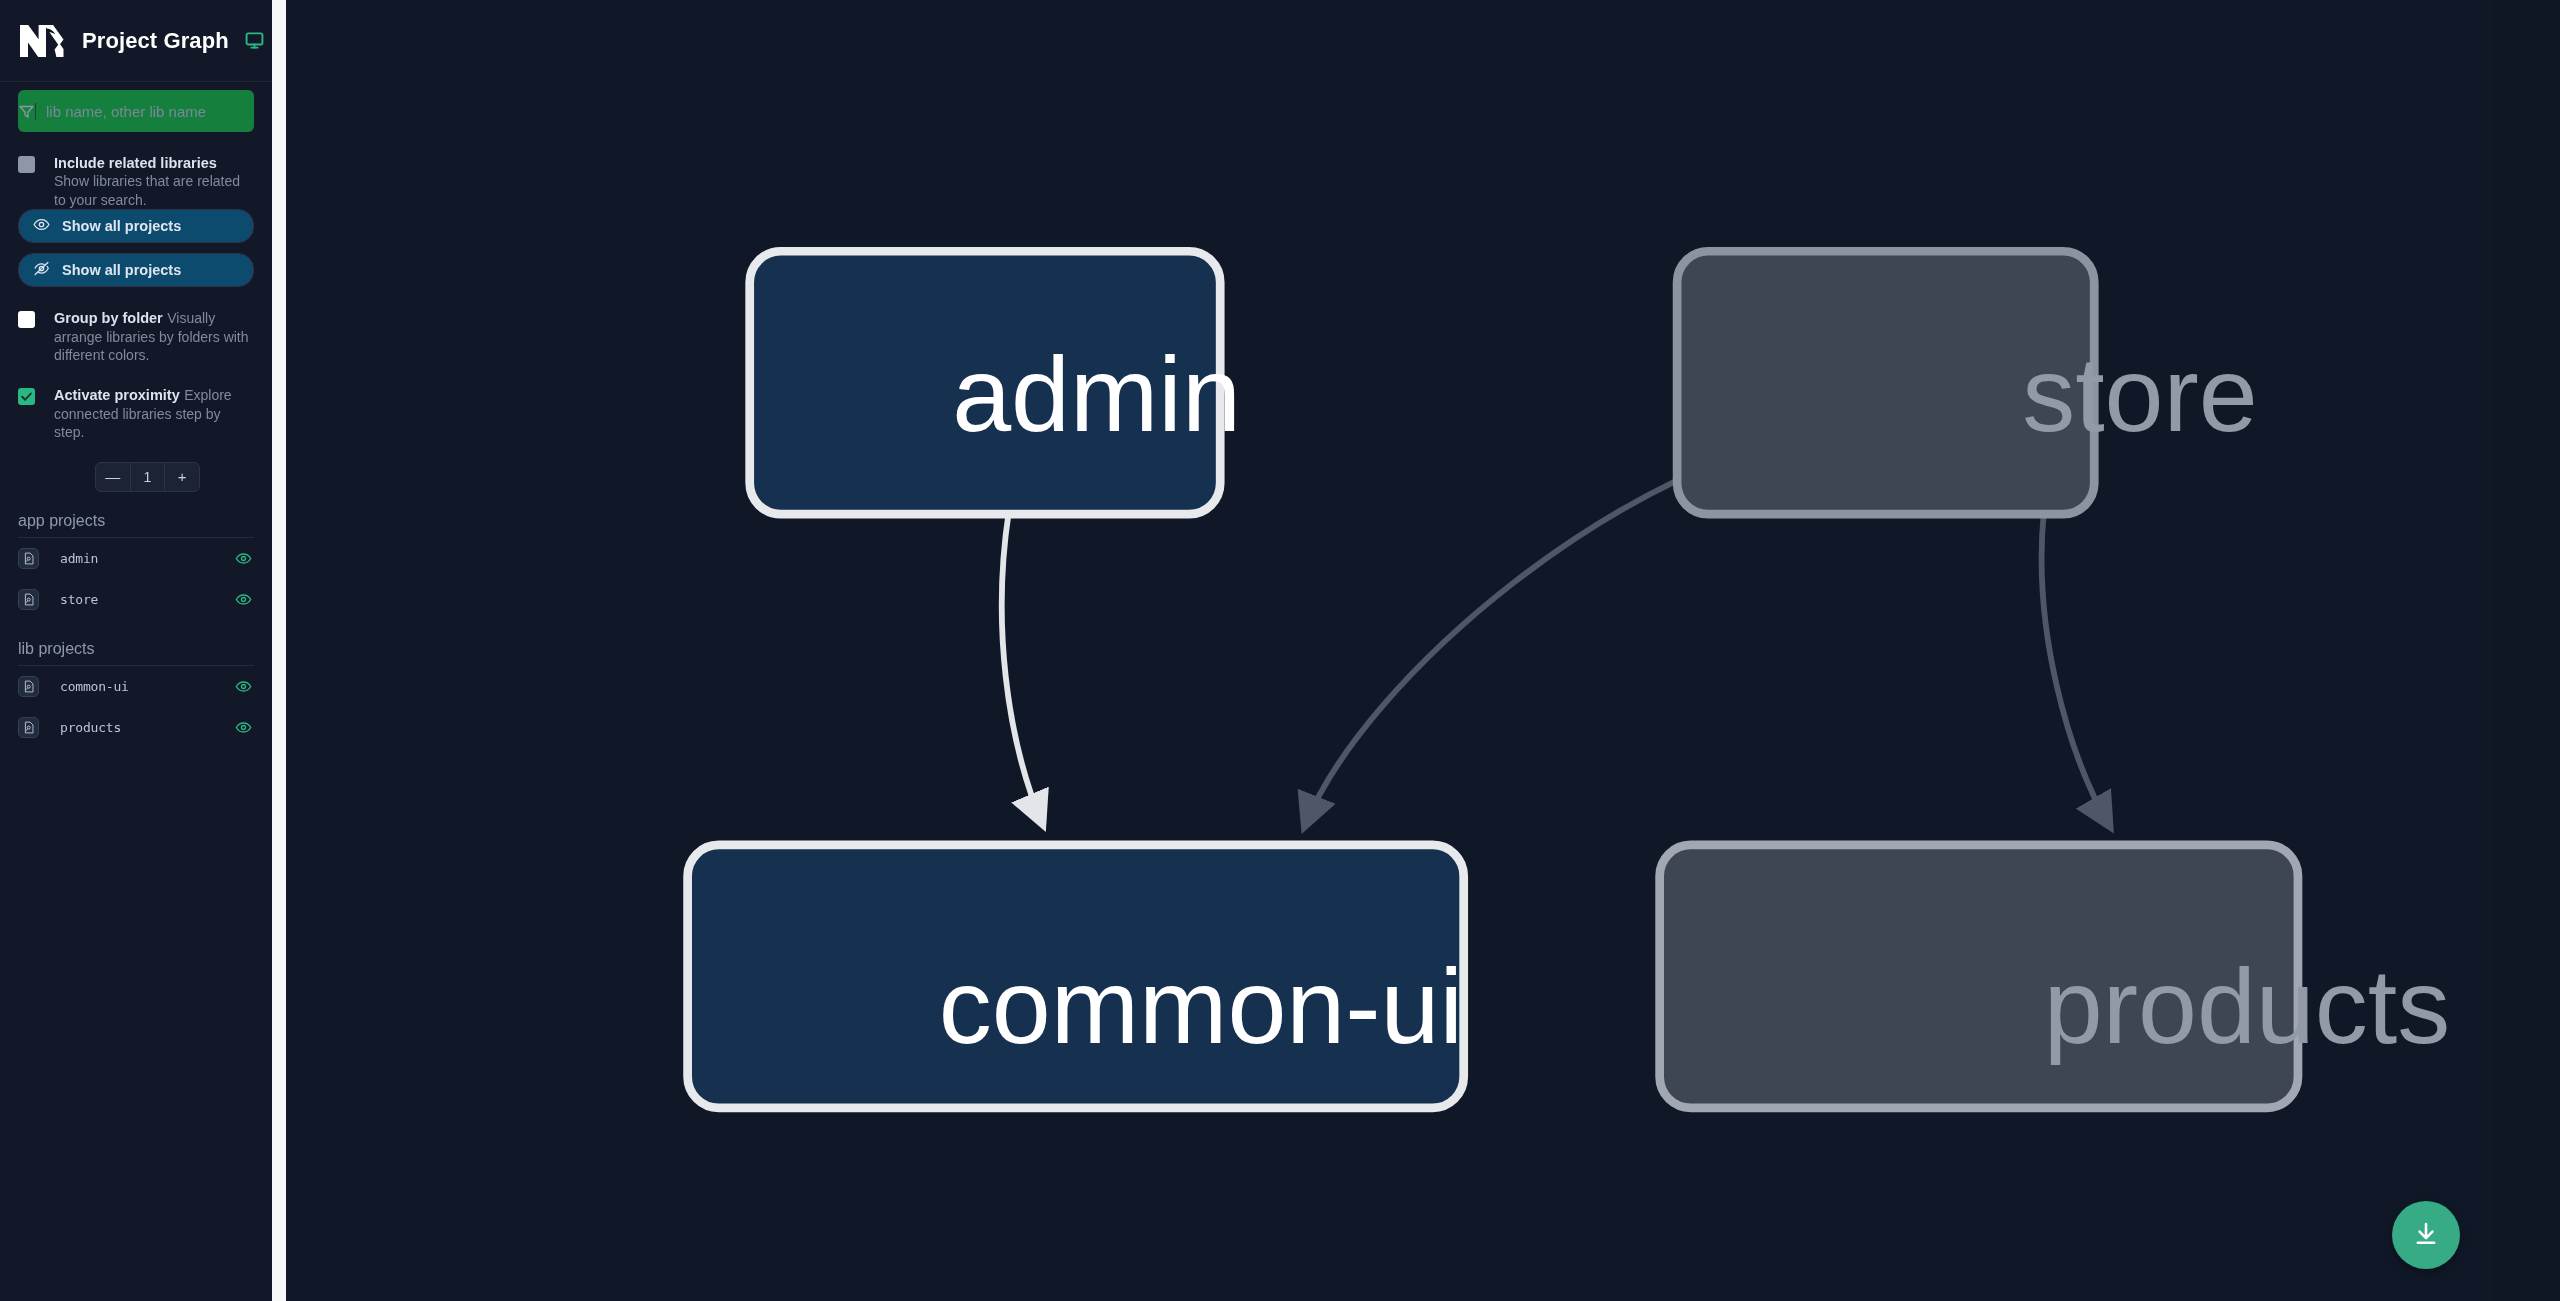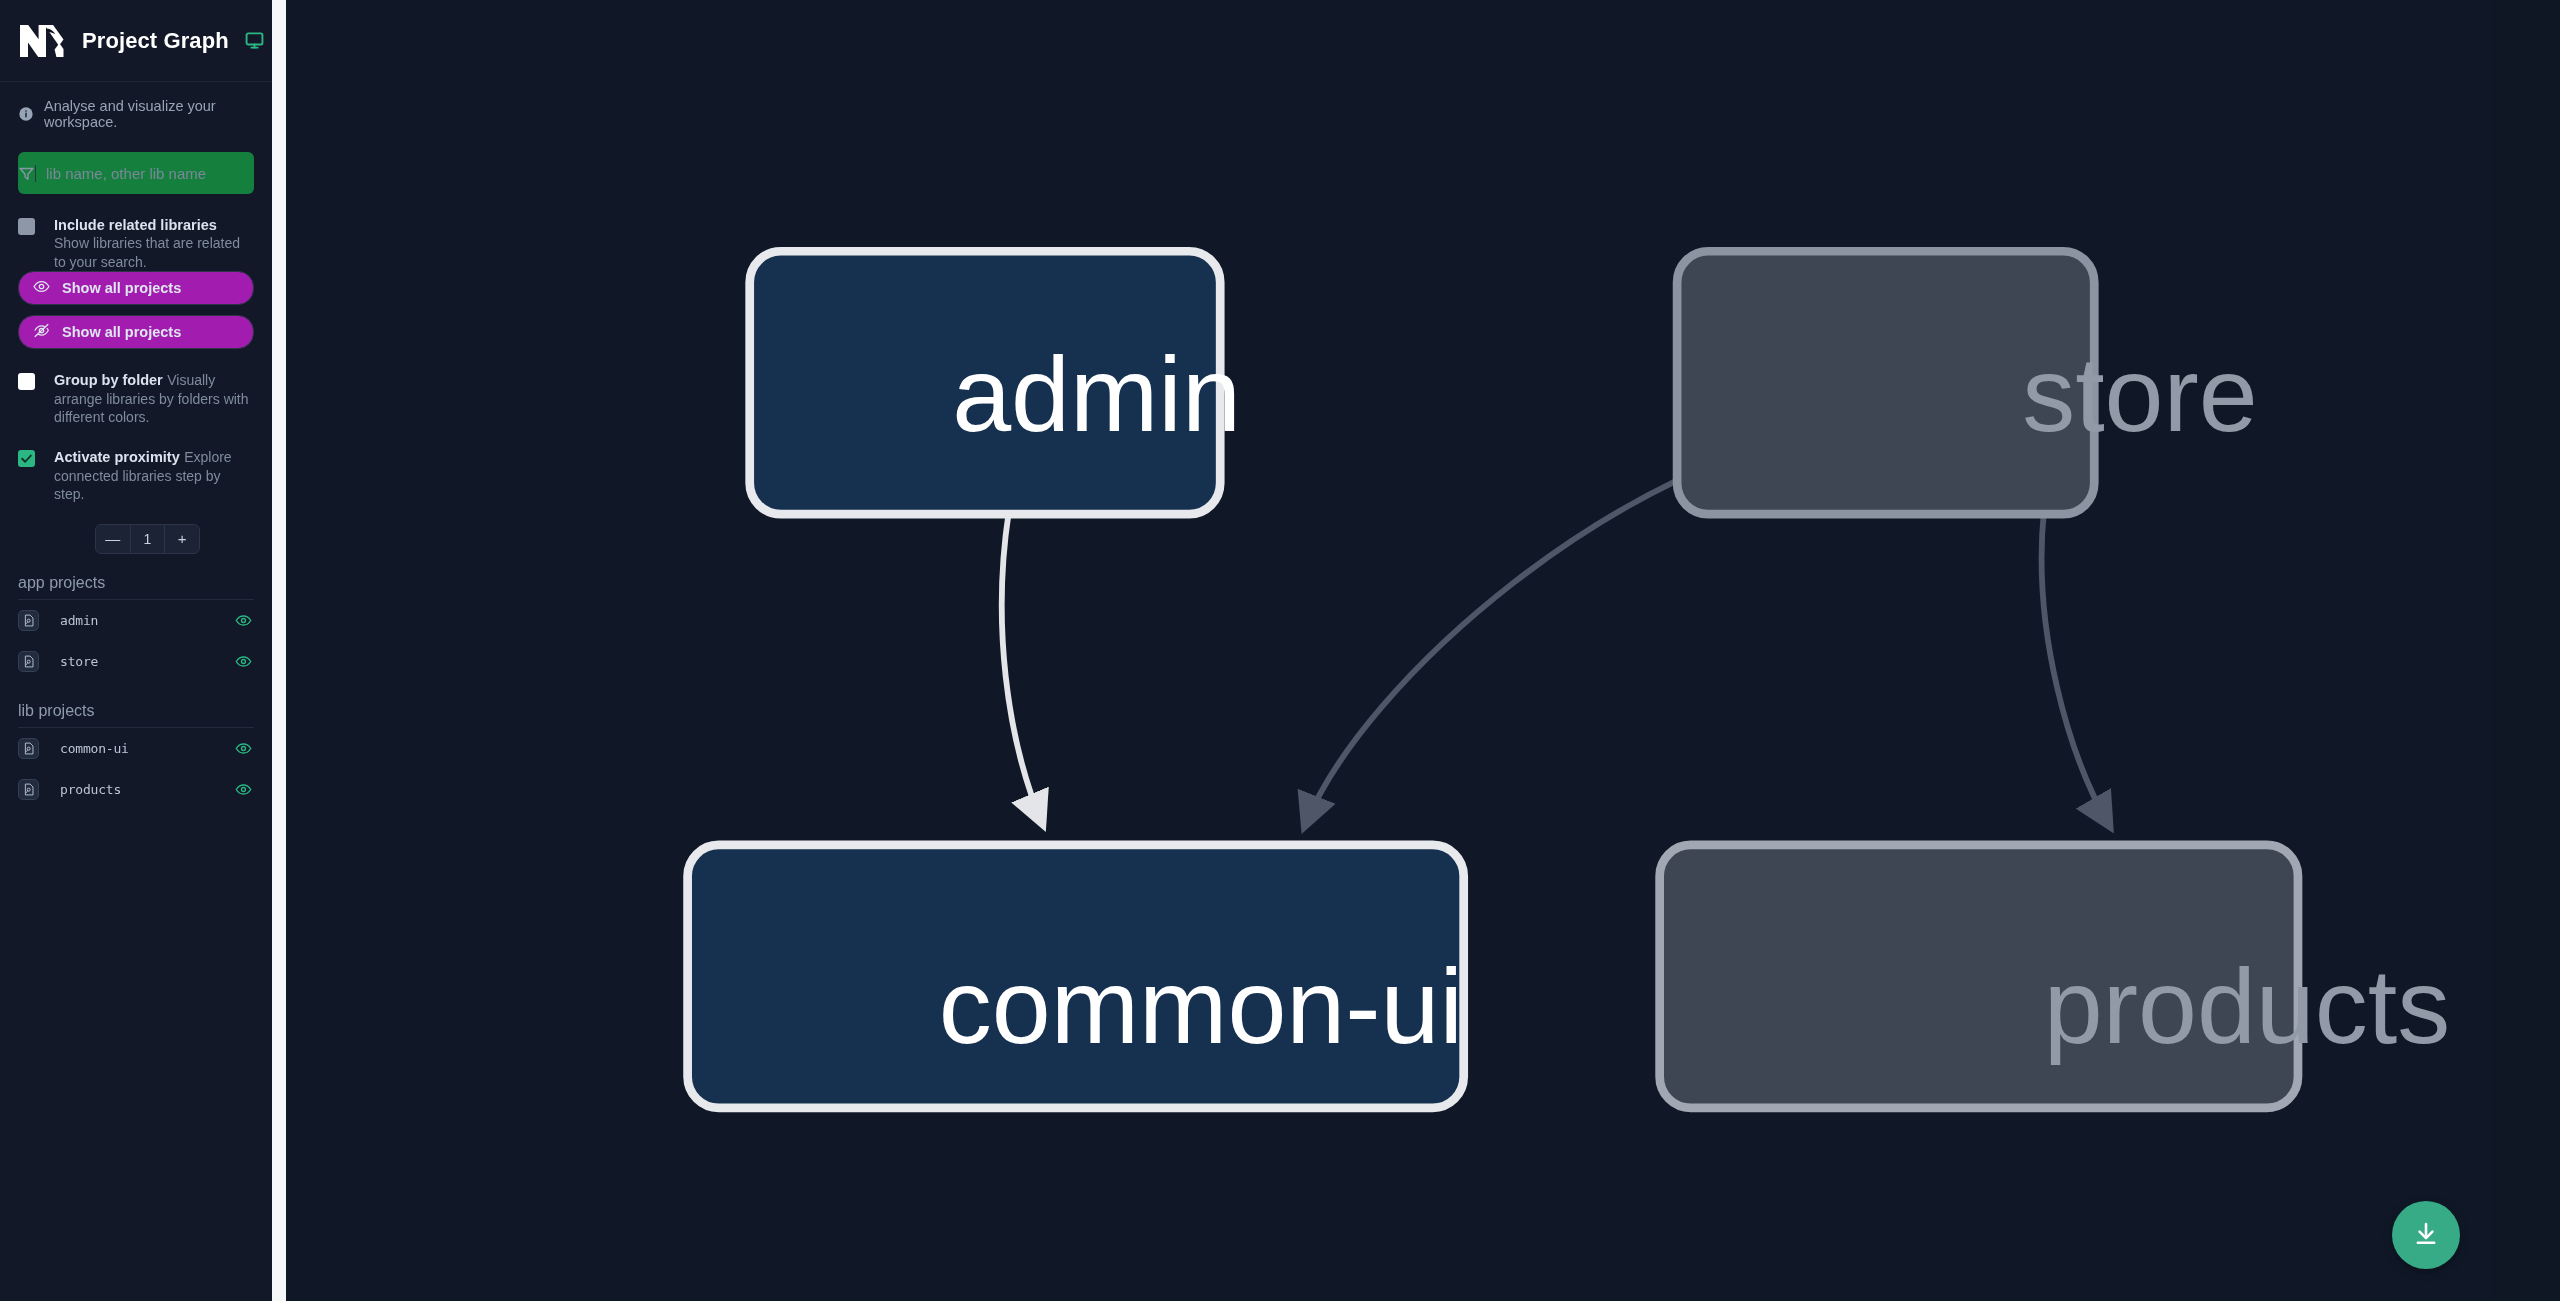--- a/index.html
+++ b/index.html
@@ -72,21 +72,21 @@
   .cbx.unchecked-gray { background: #8d97a8; }
   .cbx.unchecked-white { background: #ffffff; }
   .cbx.checked { background: #2bb783; }
   .cbx.checked svg { display: block; }
   .opt-text { flex: 1; }
   .opt-title { color: #dbe3ef; font-size: 14.5px; font-weight: 700; line-height: 1.25; }
   .opt-desc { color: #7f8b9e; font-size: 14px; line-height: 1.32; margin-top: 2px; }
 
   .pbtn {
     width: 236px; height: 34px;
-    background: #a21caf;
+    background: #0c4a6e;
     border: 1px solid #2b3448;
     border-radius: 16px;
     display: flex; align-items: center; gap: 12px;
     padding-left: 14px;
     color: #dfe6f0; font-size: 14.5px; font-weight: 700;
     cursor: pointer;
   }
   .pbtn:first-of-type { margin-top: 24px; }
   .pbtn + .pbtn { margin-top: 10px; }
 
@@ -182,30 +182,20 @@
       <span class="sb-title">Project Graph</span>
       <span class="monitor-icon">
         <svg width="19" height="19" viewBox="0 0 24 24" fill="none" stroke="#2bb783" stroke-width="2.4" stroke-linecap="round" stroke-linejoin="round">
           <rect x="2" y="3" width="20" height="14" rx="2"></rect>
           <line x1="8" y1="21" x2="16" y2="21"></line>
           <line x1="12" y1="17" x2="12" y2="21"></line>
         </svg>
       </span>
     </div>
 
-    <div class="sb-tagline">
-      <span class="info-icon">
-        <svg width="16" height="16" viewBox="0 0 24 24" fill="#97a3b6">
-          <circle cx="12" cy="12" r="10" fill="#97a3b6"></circle>
-          <rect x="11" y="10" width="2" height="7" fill="#121827"></rect>
-          <rect x="11" y="6.5" width="2" height="2" fill="#121827"></rect>
-        </svg>
-      </span>
-      <span>Analyse and visualize your workspace.</span>
-    </div>
 
     <div class="sb-body">
 
       <div class="search-wrap">
         <span class="search-icon-box">
           <svg width="17" height="17" viewBox="0 0 24 24" fill="none" stroke="#8b96a9" stroke-width="1.9" stroke-linejoin="round">
             <polygon points="3,5 21,5 14,13 14,20 10,17 10,13"></polygon>
           </svg>
         </span>
         <input class="search-input" type="text" placeholder="lib name, other lib name" style="">

